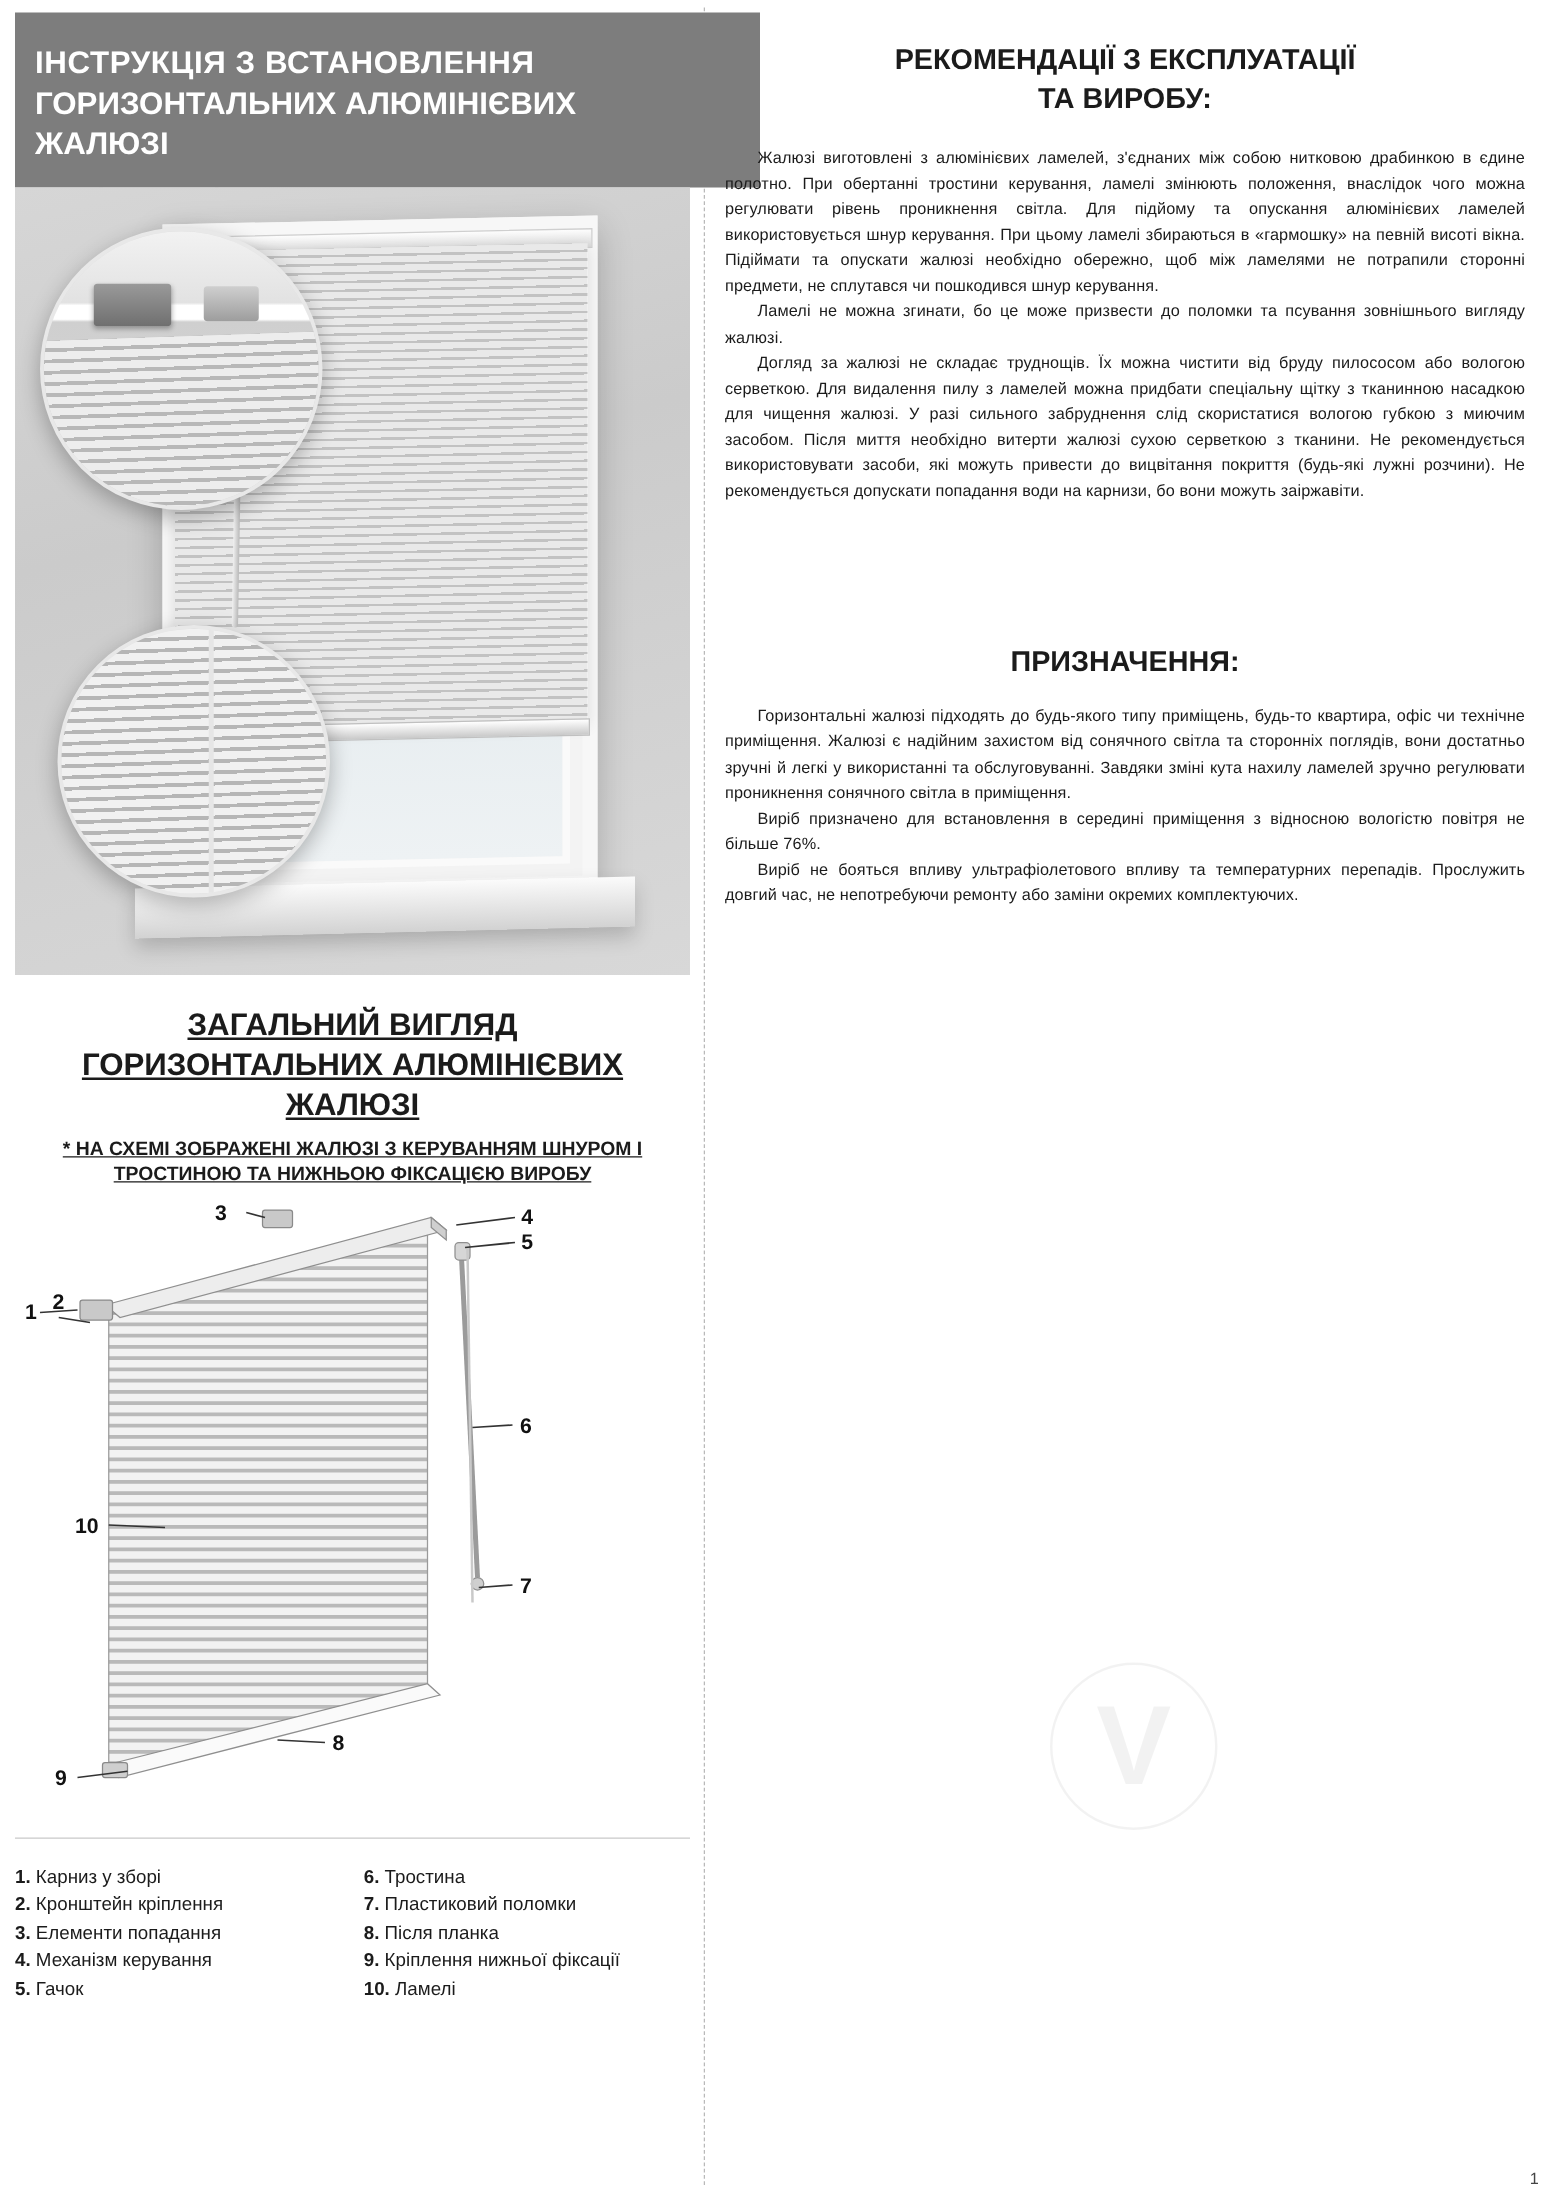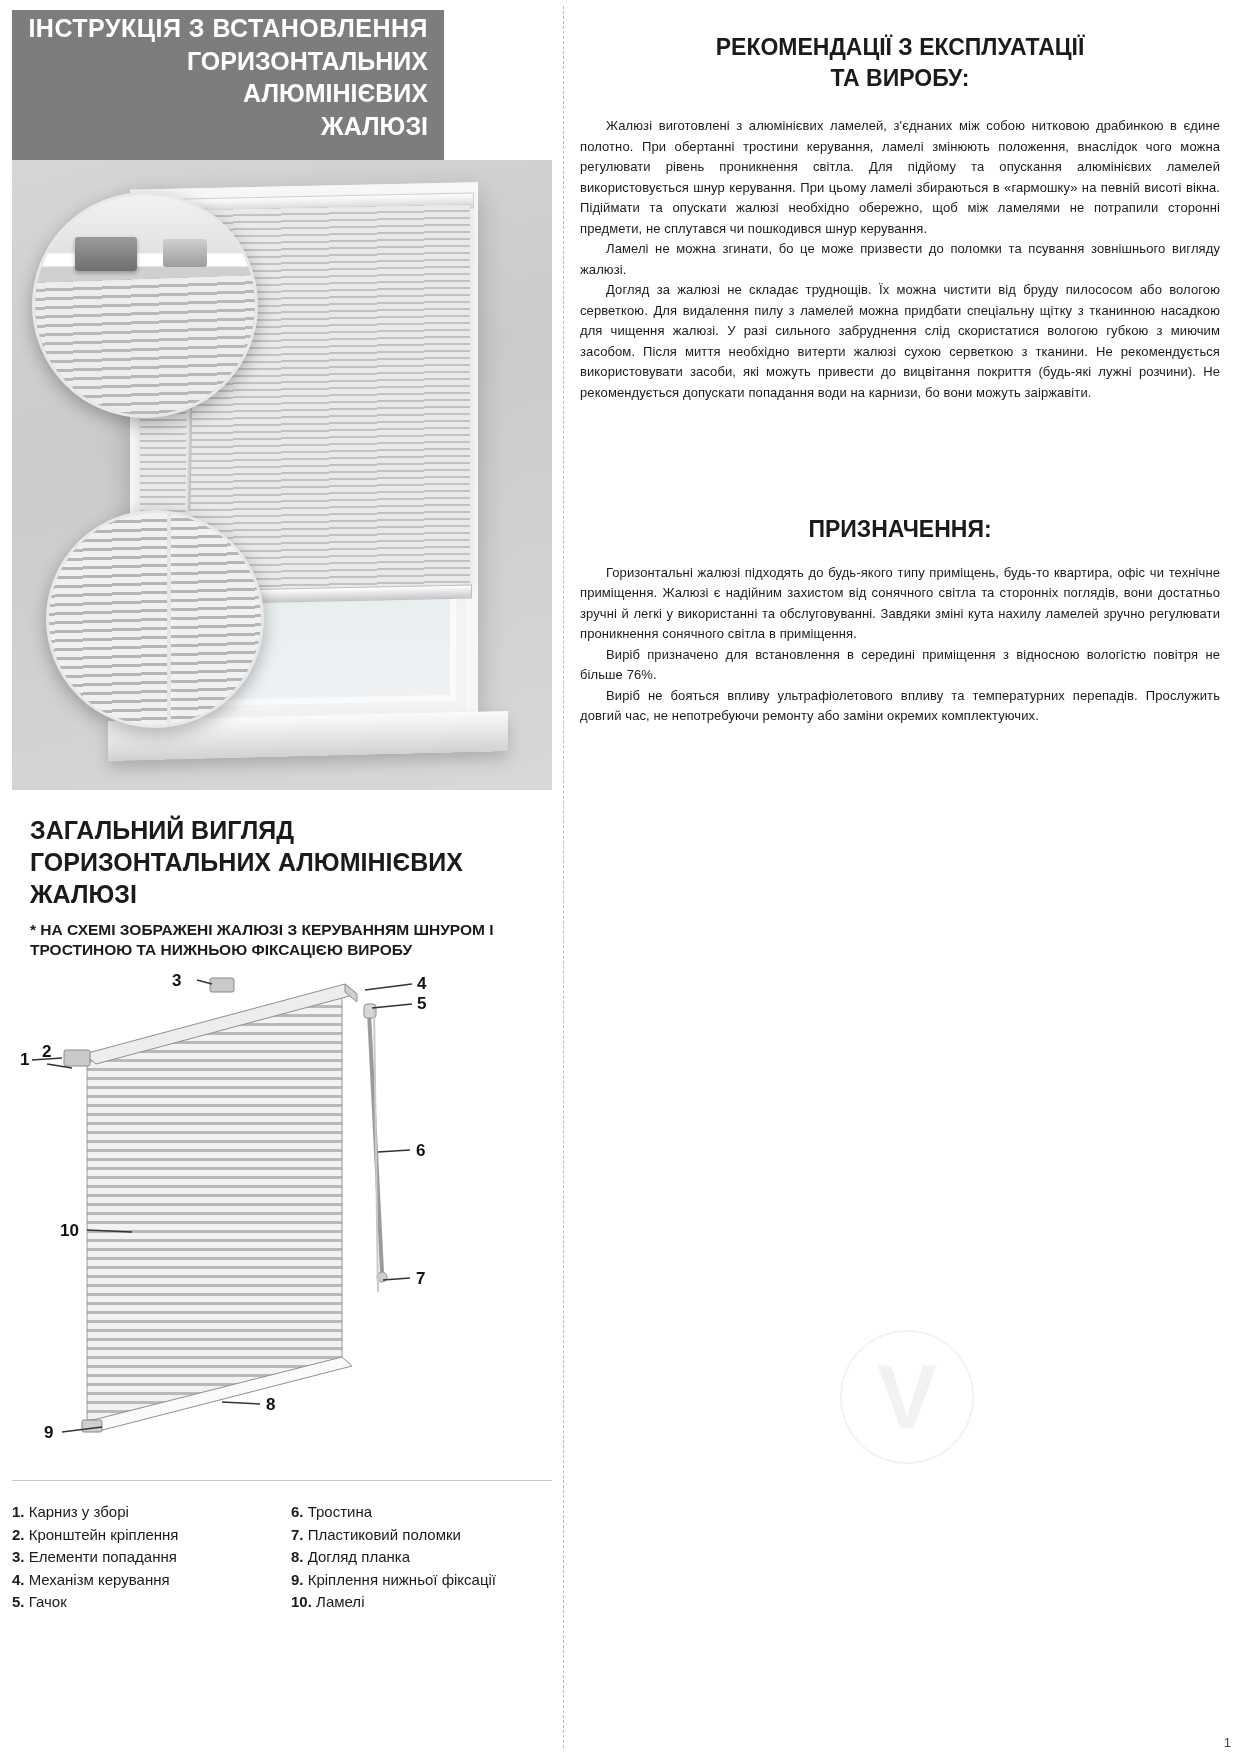--- a/index.html
+++ b/index.html
@@ -44,24 +44,24 @@
     width: 0;
     height: 1742px;
     border-left: 1px dashed #b9b9b9;
   }
 
   
   .left-title-band {
     position: relative;
     background: #7d7d7d;
     color: #ffffff;
-    text-align: right;
-    padding: 2px 16px 18px 16px;
+    text-align: left;
+    padding: 24px 16px 18px 16px;
     box-sizing: border-box;
-    width: 432px;
+    width: 596px;
   }
   .left-title-band .l1 {
     font-size: 25px;
     font-weight: bold;
     letter-spacing: 0.5px;
     line-height: 1.3;
   }
   .left-title-band .l2 {
     font-size: 25px;
     font-weight: bold;
@@ -243,21 +243,23 @@
     position: absolute;
     left: 118px;
     top: 0;
     width: 4px;
     height: 100%;
     background: #e6e6e6;
   }
 
   
   .left-sub {
+    text-align: center;
     padding: 24px 18px 6px 18px;
+    text-decoration: underline;
   }
   .left-sub h2 {
     margin: 0;
     font-size: 25px;
     font-weight: bold;
     line-height: 1.28;
     color: #1b1b1b;
   }
   .left-sub .note {
     margin-top: 10px;
@@ -468,21 +470,21 @@
           <li><span class="num">2.</span> <span>Кронштейн кріплення</span></li>
           <li><span class="num">3.</span> <span>Елементи попадання</span></li>
           <li><span class="num">4.</span> <span>Механізм керування</span></li>
           <li><span class="num">5.</span> <span>Гачок</span></li>
         </ol>
       </div>
       <div class="legend-col">
         <ol>
           <li><span class="num">6.</span> <span>Тростина</span></li>
           <li><span class="num">7.</span> <span>Пластиковий поломки</span></li>
-          <li><span class="num">8.</span> <span>Догляд планка</span></li>
+          <li><span class="num">8.</span> <span>Після планка</span></li>
           <li><span class="num">9.</span> <span>Кріплення нижньої фіксації</span></li>
           <li><span class="num">10.</span> <span>Ламелі</span></li>
         </ol>
       </div>
     </div>
   </div>
 
   <div class="col-right">
     <div class="right-title">
       <span>РЕКОМЕНДАЦІЇ З ЕКСПЛУАТАЦІЇ</span>

